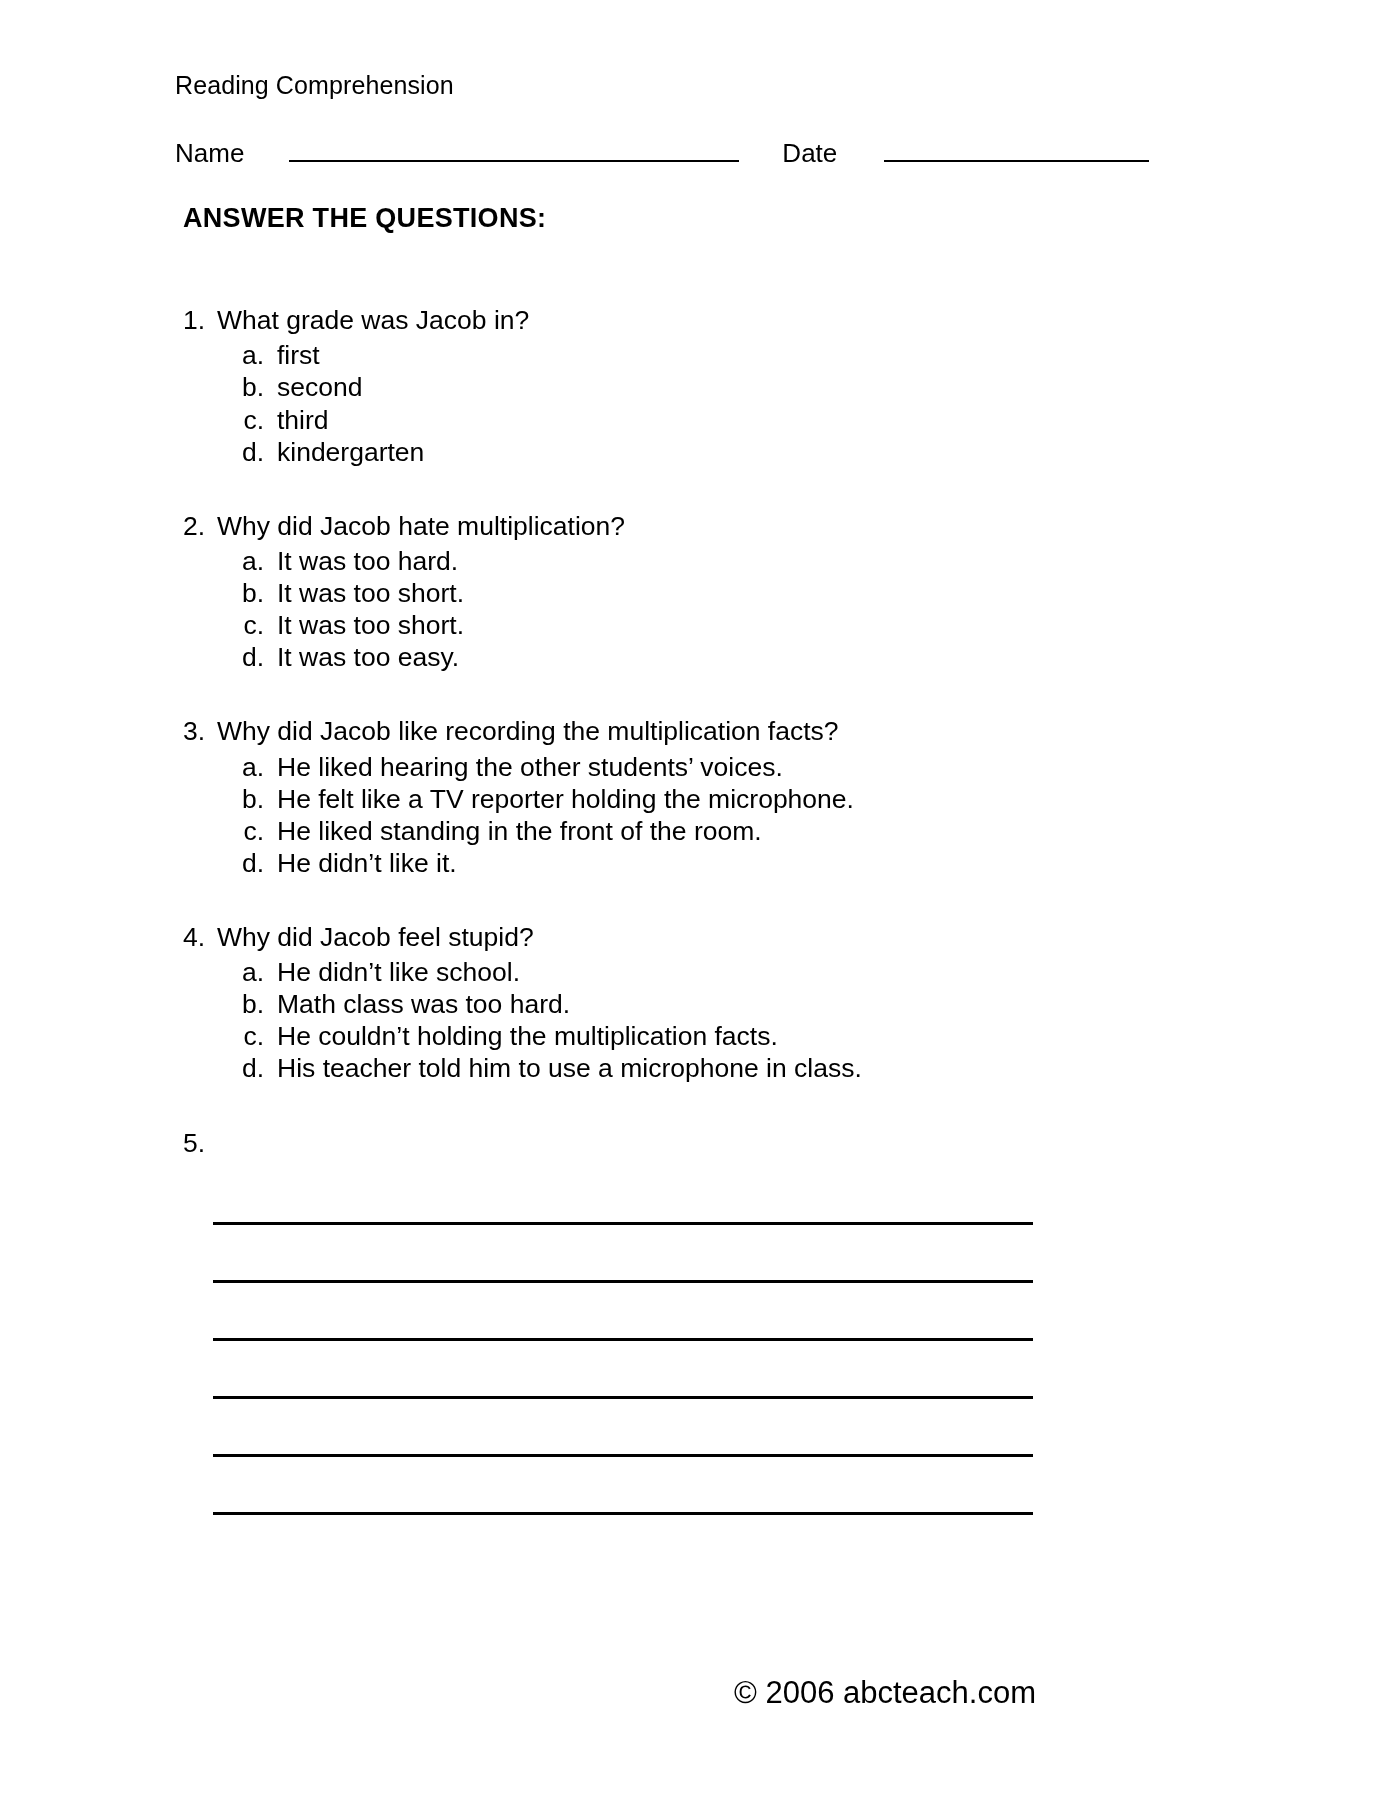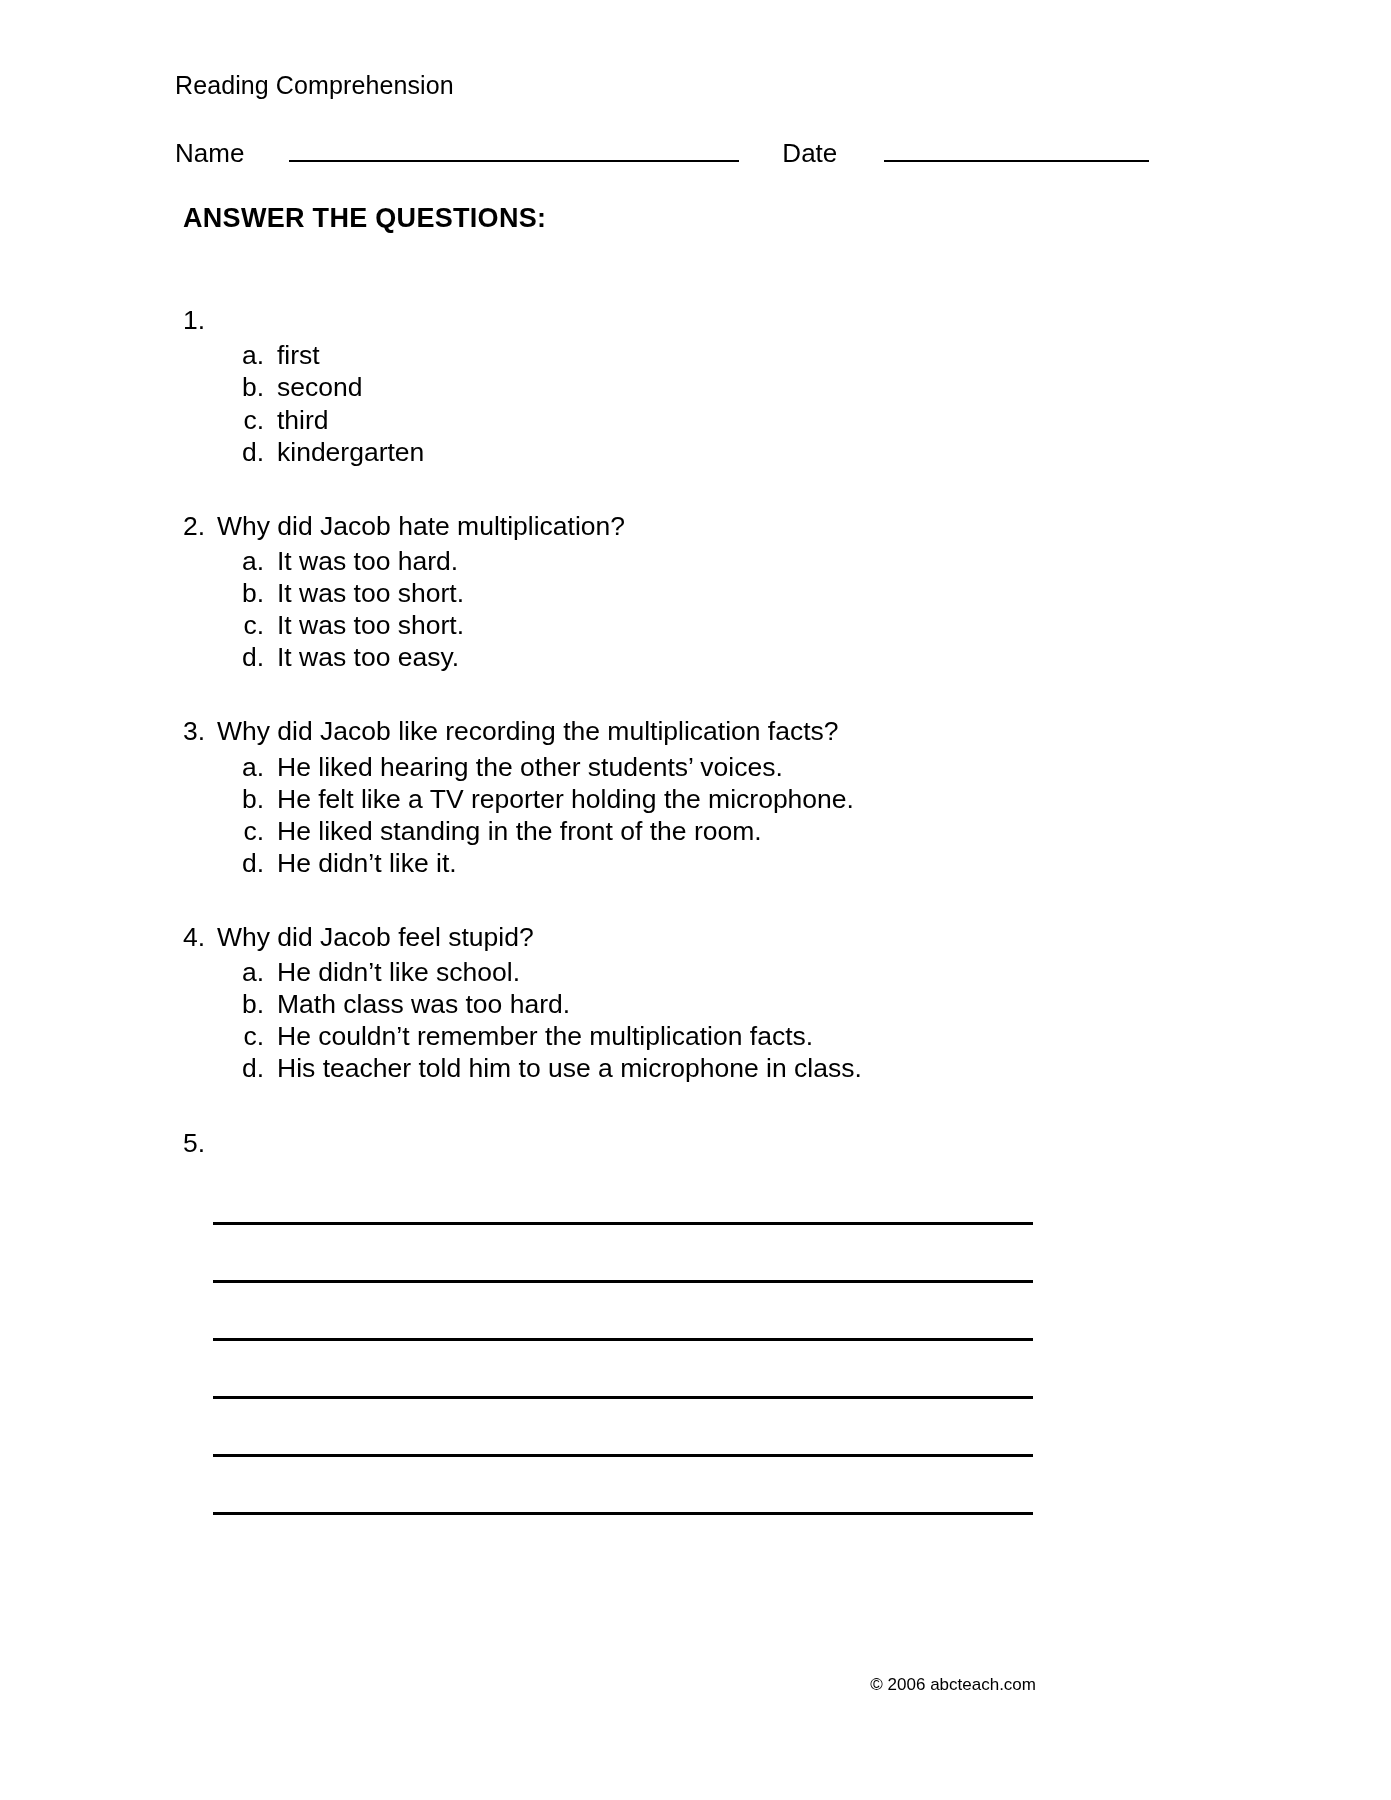--- a/index.html
+++ b/index.html
@@ -119,21 +119,21 @@
   .answer-line:last-child { margin-bottom: 0; }
 
   
   .footer {
     position: absolute;
     left: 0;
     right: 0;
     top: 1675px;
     text-align: right;
     padding-right: 355px;
-    font-size: 17px;
+    font-size: 31px;
     padding-left: 19px;
   }
 </style>
 </head>
 <body>
 
 <div class="page">
 
   <div class="doc-kind">Reading Comprehension</div>
 
@@ -144,20 +144,21 @@
     <span class="fill-date"></span>
   </div>
 
   <div class="section-title">ANSWER THE QUESTIONS:</div>
 
   <div class="qlist">
 
     <div class="question">
       <div class="q-line">
         <span class="q-num">1.</span>
+        <span class="q-text">What grade was Jacob in?</span>
       </div>
       <div class="options">
         <div class="option">
           <span class="opt-letter">a.</span>
           <span class="opt-text">first</span>
         </div>
         <div class="option">
           <span class="opt-letter">b.</span>
           <span class="opt-text">second</span>
         </div>
@@ -231,21 +232,21 @@
         <div class="option">
           <span class="opt-letter">a.</span>
           <span class="opt-text">He didn’t like school.</span>
         </div>
         <div class="option">
           <span class="opt-letter">b.</span>
           <span class="opt-text">Math class was too hard.</span>
         </div>
         <div class="option">
           <span class="opt-letter">c.</span>
-          <span class="opt-text">He couldn’t remember the multiplication facts.</span>
+          <span class="opt-text">He couldn’t holding the multiplication facts.</span>
         </div>
         <div class="option">
           <span class="opt-letter">d.</span>
           <span class="opt-text">His teacher told him to use a microphone in class.</span>
         </div>
       </div>
     </div>
 
     <div class="question">
       <div class="q-line">

